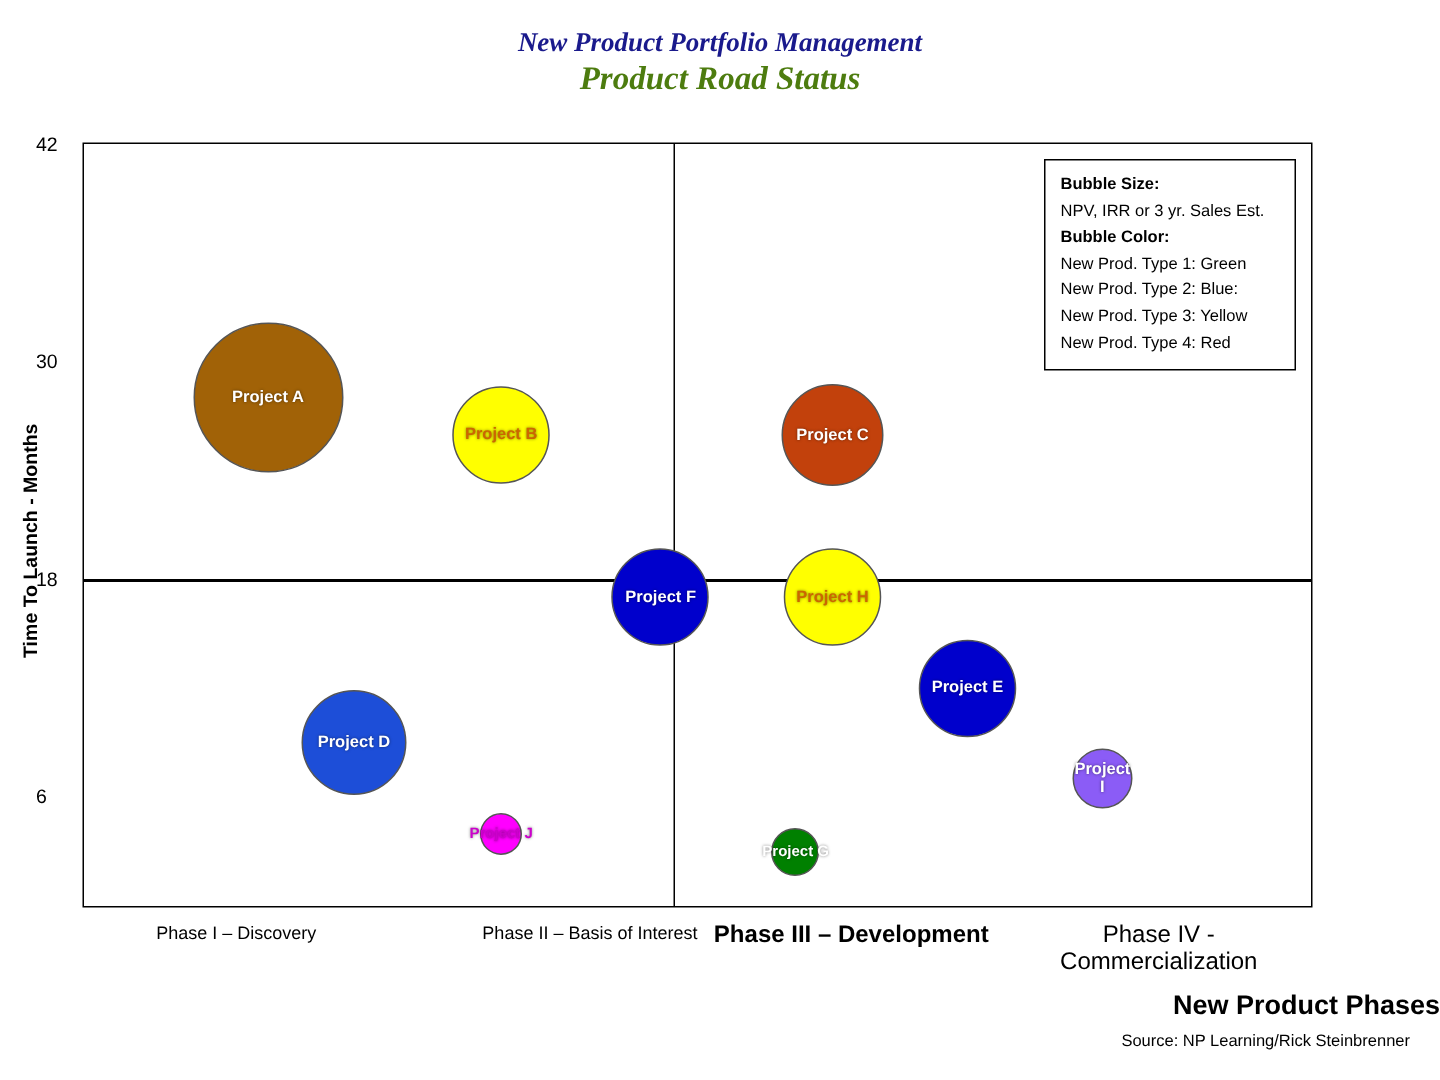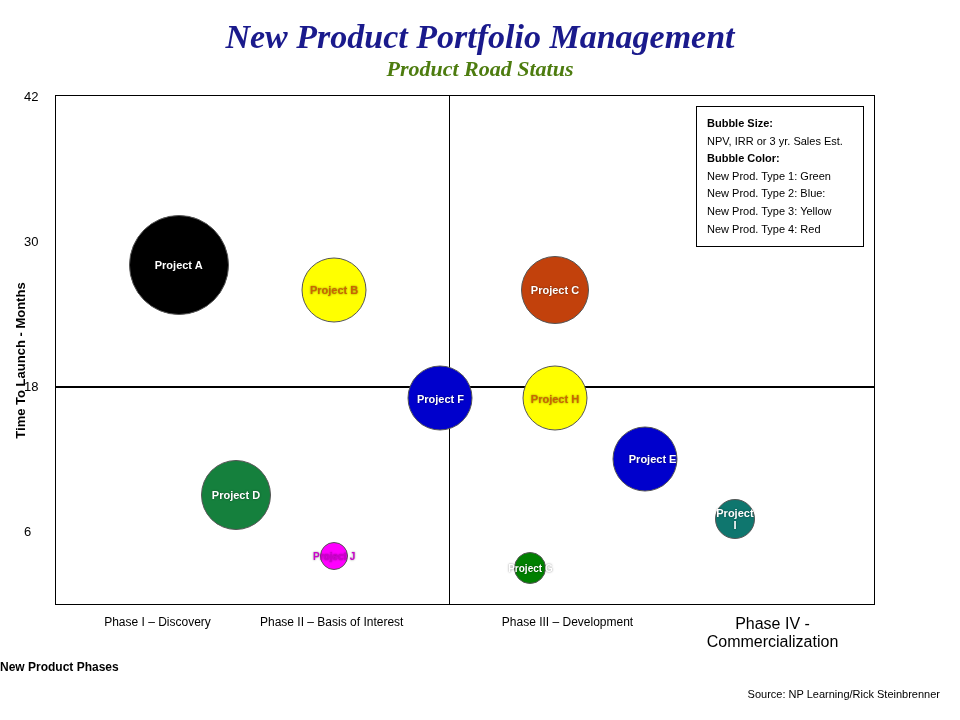--- a/index.html
+++ b/index.html
@@ -14,21 +14,21 @@
       width: 960px;
       height: 720px;
       position: relative;
       background: #fff;
     }
     .title-area {
       text-align: center;
       padding-top: 18px;
     }
     .title-main {
-      font-size: 34px;
+      font-size: 18px;
       font-style: italic;
       font-weight: bold;
       color: #1a1a8c;
       font-family: 'Times New Roman', serif;
     }
     .title-sub {
       font-size: 22px;
       font-style: italic;
       font-weight: bold;
       color: #4d7c0f;
@@ -104,22 +104,22 @@
       color: #000;
     }
     .phase-label {
       text-align: center;
     }
     .x-axis-label {
       position: absolute;
       left: 0;
       width: 960px;
       top: 660px;
-      text-align: left;
-      font-size: 12px;
+      text-align: right;
+      font-size: 18px;
       font-weight: bold;
       color: #000;
     }
     .source-label {
       position: absolute;
       right: 20px;
       bottom: 20px;
       font-size: 11px;
       color: #000;
     }
@@ -137,64 +137,64 @@
     <span>Time To Launch - Months</span>
   </div>
 
   <div class="chart-area" id="chart-area">
   <div style="position: absolute; left: 0px; right: 0px; top: 57.1429%; height: 1.5px; background: rgb(0, 0, 0);"></div>
       <div style="position: absolute; top: 0px; bottom: 0px; left: 48%; width: 1.5px; background: rgb(0, 0, 0);"></div>
       <div style="position: absolute; left: -32px; top: 0%; transform: translateY(-50%); font-size: 13px; color: rgb(0, 0, 0);">42</div>
       <div style="position: absolute; left: -32px; top: 28.5714%; transform: translateY(-50%); font-size: 13px; color: rgb(0, 0, 0);">30</div>
       <div style="position: absolute; left: -32px; top: 57.1429%; transform: translateY(-50%); font-size: 13px; color: rgb(0, 0, 0);">18</div>
       <div style="position: absolute; left: -32px; top: 85.7143%; transform: translateY(-50%); font-size: 13px; color: rgb(0, 0, 0);">6</div>
-      <div class="bubble" style="left: 15%; top: 33.3333%; width: 100px; height: 100px; background: #000000; border: 1.5px solid rgb(85, 85, 85);">
+      <div class="bubble" style="left: 15%; top: 33.3333%; width: 100px; height: 100px; background: #a16207; border: 1.5px solid rgb(85, 85, 85);">
         <span class="bubble-label" style="color: rgb(255, 255, 255);">Project A</span>
       </div>
       <div class="bubble" style="left: 34%; top: 38.0952%; width: 65px; height: 65px; background: rgb(255, 255, 0); border: 1.5px solid rgb(85, 85, 85);">
         <span class="bubble-label" style="color: rgb(204, 102, 0);">Project B</span>
       </div>
       <div class="bubble" style="left: 61%; top: 38.0952%; width: 68px; height: 68px; background: #c2410c; border: 1.5px solid rgb(85, 85, 85);">
         <span class="bubble-label" style="color: rgb(255, 255, 255);">Project C</span>
       </div>
-      <div class="bubble" style="left: 22%; top: 78.5714%; width: 70px; height: 70px; background: #15803d; border: 1.5px solid rgb(85, 85, 85);">
+      <div class="bubble" style="left: 22%; top: 78.5714%; width: 70px; height: 70px; background: #1d4ed8; border: 1.5px solid rgb(85, 85, 85);">
         <span class="bubble-label" style="color: rgb(255, 255, 255);">Project D</span>
       </div>
-      <div class="bubble" style="left: 72%; top: 71.4286%; width: 65px; height: 65px; background: rgb(0, 0, 204); border: 1.5px solid rgb(85, 85, 85); justify-content: flex-end;">
+      <div class="bubble" style="left: 72%; top: 71.4286%; width: 65px; height: 65px; background: rgb(0, 0, 204); border: 1.5px solid rgb(85, 85, 85);">
         <span class="bubble-label" style="color: rgb(255, 255, 255);">Project E</span>
       </div>
       <div class="bubble" style="left: 47%; top: 59.5238%; width: 65px; height: 65px; background: rgb(0, 0, 204); border: 1.5px solid rgb(85, 85, 85);">
         <span class="bubble-label" style="color: rgb(255, 255, 255);">Project F</span>
       </div>
       <div class="bubble" style="left: 58%; top: 92.8571%; width: 32px; height: 32px; background: rgb(0, 128, 0); border: 1.5px solid rgb(85, 85, 85);">
         <span class="bubble-label" style="color: rgb(255, 255, 255); position: absolute; top: 50%; left: 50%; transform: translate(-50%, -50%); white-space: nowrap; font-size: 10px;">Project G</span>
       </div>
       <div class="bubble" style="left: 61%; top: 59.5238%; width: 65px; height: 65px; background: rgb(255, 255, 0); border: 1.5px solid rgb(85, 85, 85);">
         <span class="bubble-label" style="color: rgb(204, 102, 0);">Project H</span>
       </div>
-      <div class="bubble" style="left: 83%; top: 83.3333%; width: 40px; height: 40px; background: #0f766e; border: 1.5px solid rgb(85, 85, 85);">
+      <div class="bubble" style="left: 83%; top: 83.3333%; width: 40px; height: 40px; background: #8b5cf6; border: 1.5px solid rgb(85, 85, 85);">
         <span class="bubble-label" style="color: rgb(255, 255, 255);">Project I</span>
       </div>
       <div class="bubble" style="left: 34%; top: 90.4762%; width: 28px; height: 28px; background: rgb(255, 0, 255); border: 1.5px solid rgb(85, 85, 85);">
         <span class="bubble-label" style="color: rgb(204, 0, 204); position: absolute; top: 50%; left: 50%; transform: translate(-50%, -50%); white-space: nowrap; font-size: 10px;">Project J</span>
       </div>
       <div class="legend">
   <span class="legend-bold">Bubble Size:</span><br>
   <span>NPV, IRR or 3 yr. Sales Est.</span><br>
   <span class="legend-bold">Bubble Color:</span><br>
   <span>New Prod. Type 1: Green</span><br>
   <span>New Prod. Type 2: Blue:</span><br>
   <span>New Prod. Type 3: Yellow</span><br>
   <span>New Prod. Type 4: Red</span>
 </div>
     </div>
 
   <div class="phase-labels" id="phase-labels-row">
   <div class="phase-label" style="width: 25%; font-size: 12px; text-align: center;">Phase I – Discovery</div>
-      <div class="phase-label" style="width: 25%; font-size: 12px; text-align: left;">Phase II – Basis of Interest</div>
-      <div class="phase-label" style="width: 25%; font-size: 12px; text-align: center;">Phase III – Development</div>
+      <div class="phase-label" style="width: 25%; font-size: 12px; text-align: right;">Phase II – Basis of Interest</div>
+      <div class="phase-label" style="width: 25%; font-size: 16px; text-align: center; font-weight: bold;">Phase III – Development</div>
       <div class="phase-label" style="width: 25%; font-size: 16px; text-align: center;">Phase IV - Commercialization</div>
     </div>
 
   <div class="x-axis-label">New Product Phases</div>
 
   <div class="source-label">Source: NP Learning/Rick Steinbrenner</div>
 </div>
 
 </body></html>

